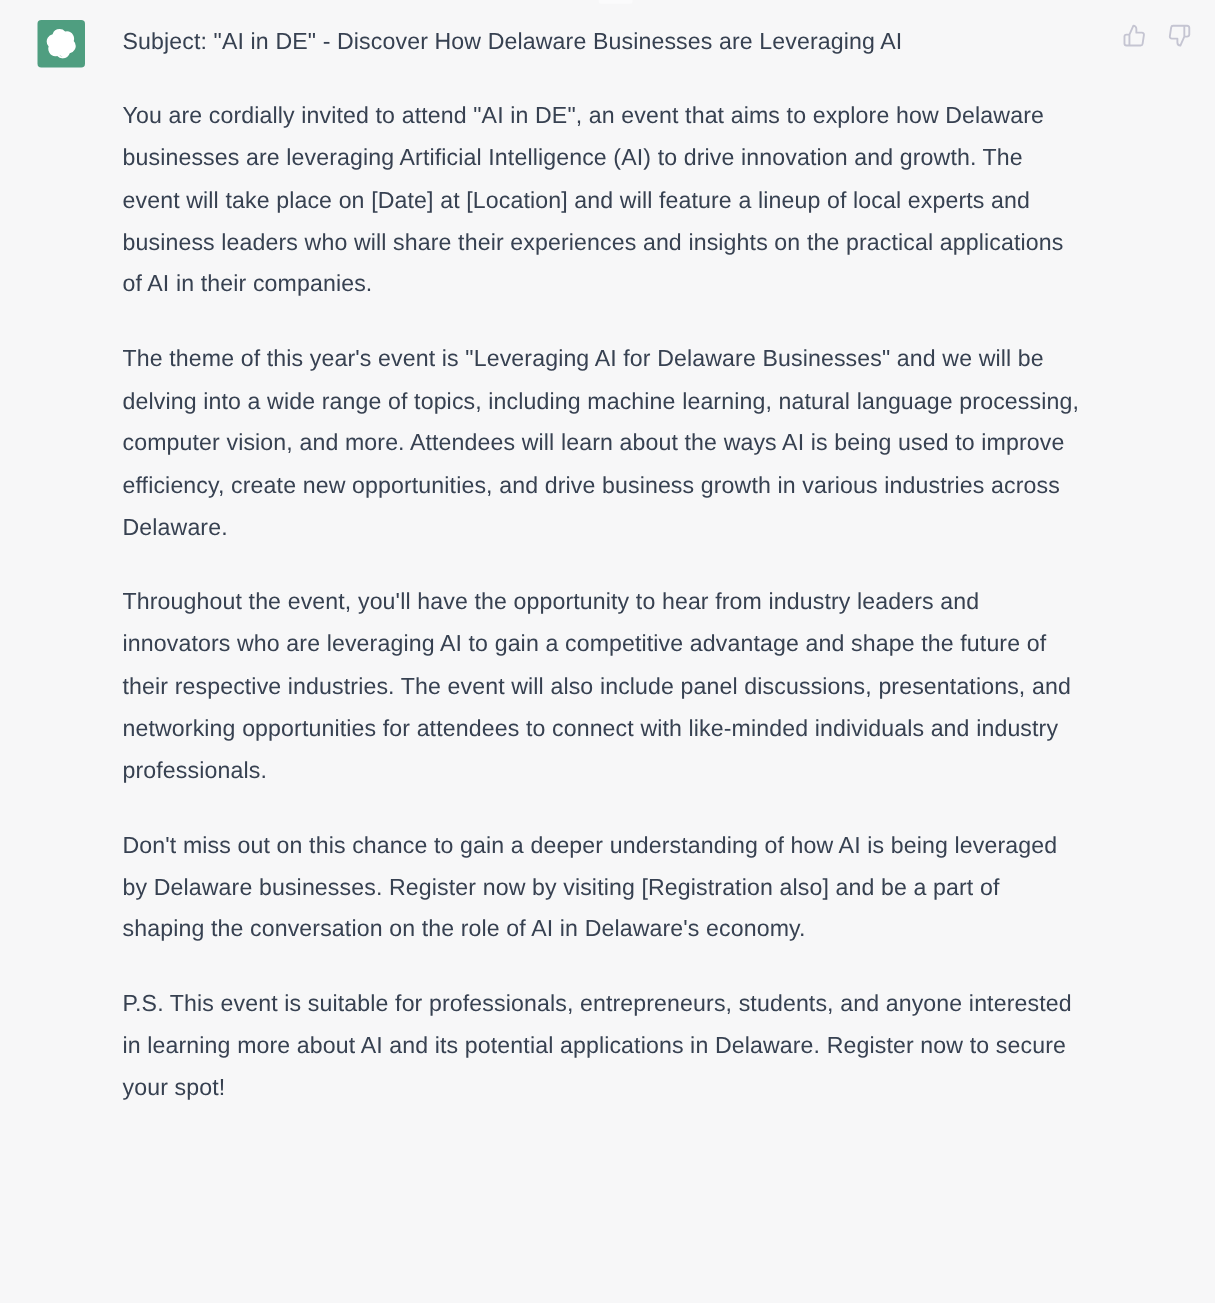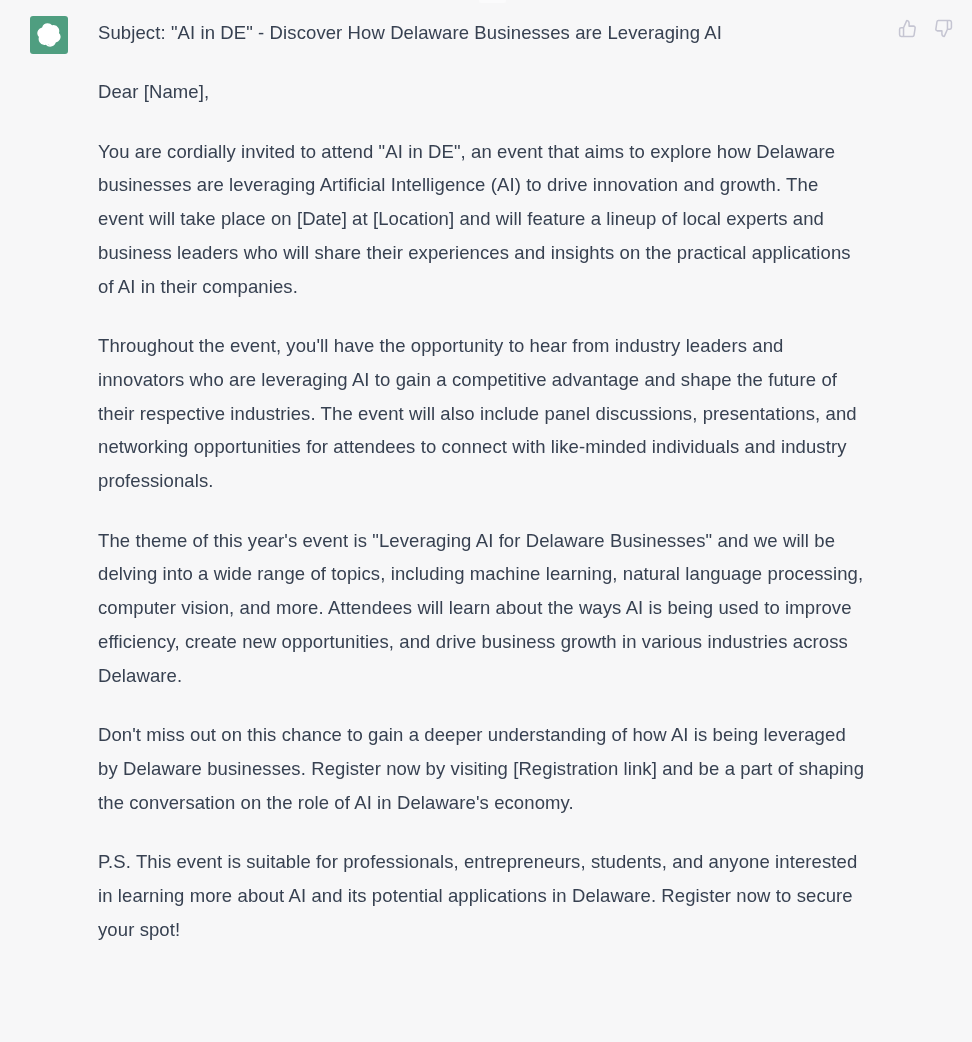--- a/index.html
+++ b/index.html
@@ -102,25 +102,24 @@
     <span>
       <svg width="24" height="24" viewBox="0 0 41 41" aria-hidden="true">
         <path fill="#ffffff" d="M37.532 16.87a9.963 9.963 0 0 0-.856-8.184 10.078 10.078 0 0 0-10.855-4.835A9.964 9.964 0 0 0 18.306.5a10.079 10.079 0 0 0-9.614 6.977 9.967 9.967 0 0 0-6.664 4.834 10.08 10.08 0 0 0 1.24 11.817 9.965 9.965 0 0 0 .856 8.185 10.079 10.079 0 0 0 10.855 4.835 9.965 9.965 0 0 0 7.516 3.35 10.078 10.078 0 0 0 9.617-6.981 9.967 9.967 0 0 0 6.663-4.834 10.079 10.079 0 0 0-1.243-11.813ZM22.498 37.886a7.474 7.474 0 0 1-4.799-1.735c.61.-.33.167-.96.236-.136l7.965-4.6a1.294 1.294 0 0 0 .655-1.134V19.117l3.366 1.944a.12.12 0 0 1 .65.092v9.299a7.505 7.505 0 0 1-7.488 7.433Zm-16.08-6.867a7.47 7.47 0 0 1-.894-5.023c.59.035.162.099.228.137l7.967 4.6a1.297 1.297 0 0 0 1.308 0l9.724-5.614v3.888a.12.12 0 0 1-.48.103l-8.05 4.649a7.504 7.504 0 0 1-10.244-2.74Zm-2.095-17.39a7.469 7.469 0 0 1 3.905-3.289c0 .68-.04.187-.4.26v9.201a1.294 1.294 0 0 0 .653 1.132l9.723 5.614-3.366 1.944a.12.12 0 0 1-.114.01L7.08 24.097a7.504 7.504 0 0 1-2.757-10.27v.001Zm27.658 6.437-9.724-5.615 3.367-1.943a.12.12 0 0 1 .113-.01l8.052 4.648a7.498 7.498 0 0 1-1.158 13.528v-9.476a1.293 1.293 0 0 0-.65-1.132Zm3.35-5.043c-.059-.036-.162-.099-.228-.137l-7.967-4.6a1.298 1.298 0 0 0-1.308 0l-9.723 5.614v-3.888a.12.12 0 0 1 .048-.103l8.05-4.645a7.497 7.497 0 0 1 11.13 7.76h-.002Zm-21.063 6.929-3.367-1.944a.12.12 0 0 1-.065-.092v-9.299a7.497 7.497 0 0 1 12.293-5.756 6.94 6.94 0 0 0-.236.134l-7.965 4.6a1.294 1.294 0 0 0-.655 1.134l-.005 11.223Zm1.829-3.943 4.33-2.501 4.332 2.5v5.001l-4.331 2.5-4.331-2.5v-5Z"></path>
       </svg>
     </span>
   </div>
 
   <div class="message-body">
     <div class="msg-text">
       <p>Subject: "AI in DE" - Discover How Delaware Businesses are Leveraging AI</p>
-      <p>Dear [Name],</p>
       <p>You are cordially invited to attend "AI in DE", an event that aims to explore how Delaware businesses are leveraging Artificial Intelligence (AI) to drive innovation and growth. The event will take place on [Date] at [Location] and will feature a lineup of local experts and business leaders who will share their experiences and insights on the practical applications of AI in their companies.</p>
+      <p>The theme of this year's event is "Leveraging AI for Delaware Businesses" and we will be delving into a wide range of topics, including machine learning, natural language processing, computer vision, and more. Attendees will learn about the ways AI is being used to improve efficiency, create new opportunities, and drive business growth in various industries across Delaware.</p>
       <p>Throughout the event, you'll have the opportunity to hear from industry leaders and innovators who are leveraging AI to gain a competitive advantage and shape the future of their respective industries. The event will also include panel discussions, presentations, and networking opportunities for attendees to connect with like-minded individuals and industry professionals.</p>
-      <p>The theme of this year's event is "Leveraging AI for Delaware Businesses" and we will be delving into a wide range of topics, including machine learning, natural language processing, computer vision, and more. Attendees will learn about the ways AI is being used to improve efficiency, create new opportunities, and drive business growth in various industries across Delaware.</p>
-      <p>Don't miss out on this chance to gain a deeper understanding of how AI is being leveraged by Delaware businesses. Register now by visiting [Registration link] and be a part of shaping the conversation on the role of AI in Delaware's economy.</p>
+      <p>Don't miss out on this chance to gain a deeper understanding of how AI is being leveraged by Delaware businesses. Register now by visiting [Registration also] and be a part of shaping the conversation on the role of AI in Delaware's economy.</p>
       <p>P.S. This event is suitable for professionals, entrepreneurs, students, and anyone interested in learning more about AI and its potential applications in Delaware. Register now to secure your spot!</p>
     </div>
   </div>
 
   <div class="actions">
     <button class="action-btn" title="Good response">
       <span>
         <svg width="19" height="19" viewBox="0 0 24 24" fill="none" stroke="currentColor" stroke-width="1.9" stroke-linecap="round" stroke-linejoin="round" aria-hidden="true">
           <path d="M14 9V5a3 3 0 0 0-3-3l-4 9v11h11.28a2 2 0 0 0 2-1.7l1.38-9a2 2 0 0 0-2-2.3zM7 22H4a2 2 0 0 1-2-2v-7a2 2 0 0 1 2-2h3"></path>
         </svg>

